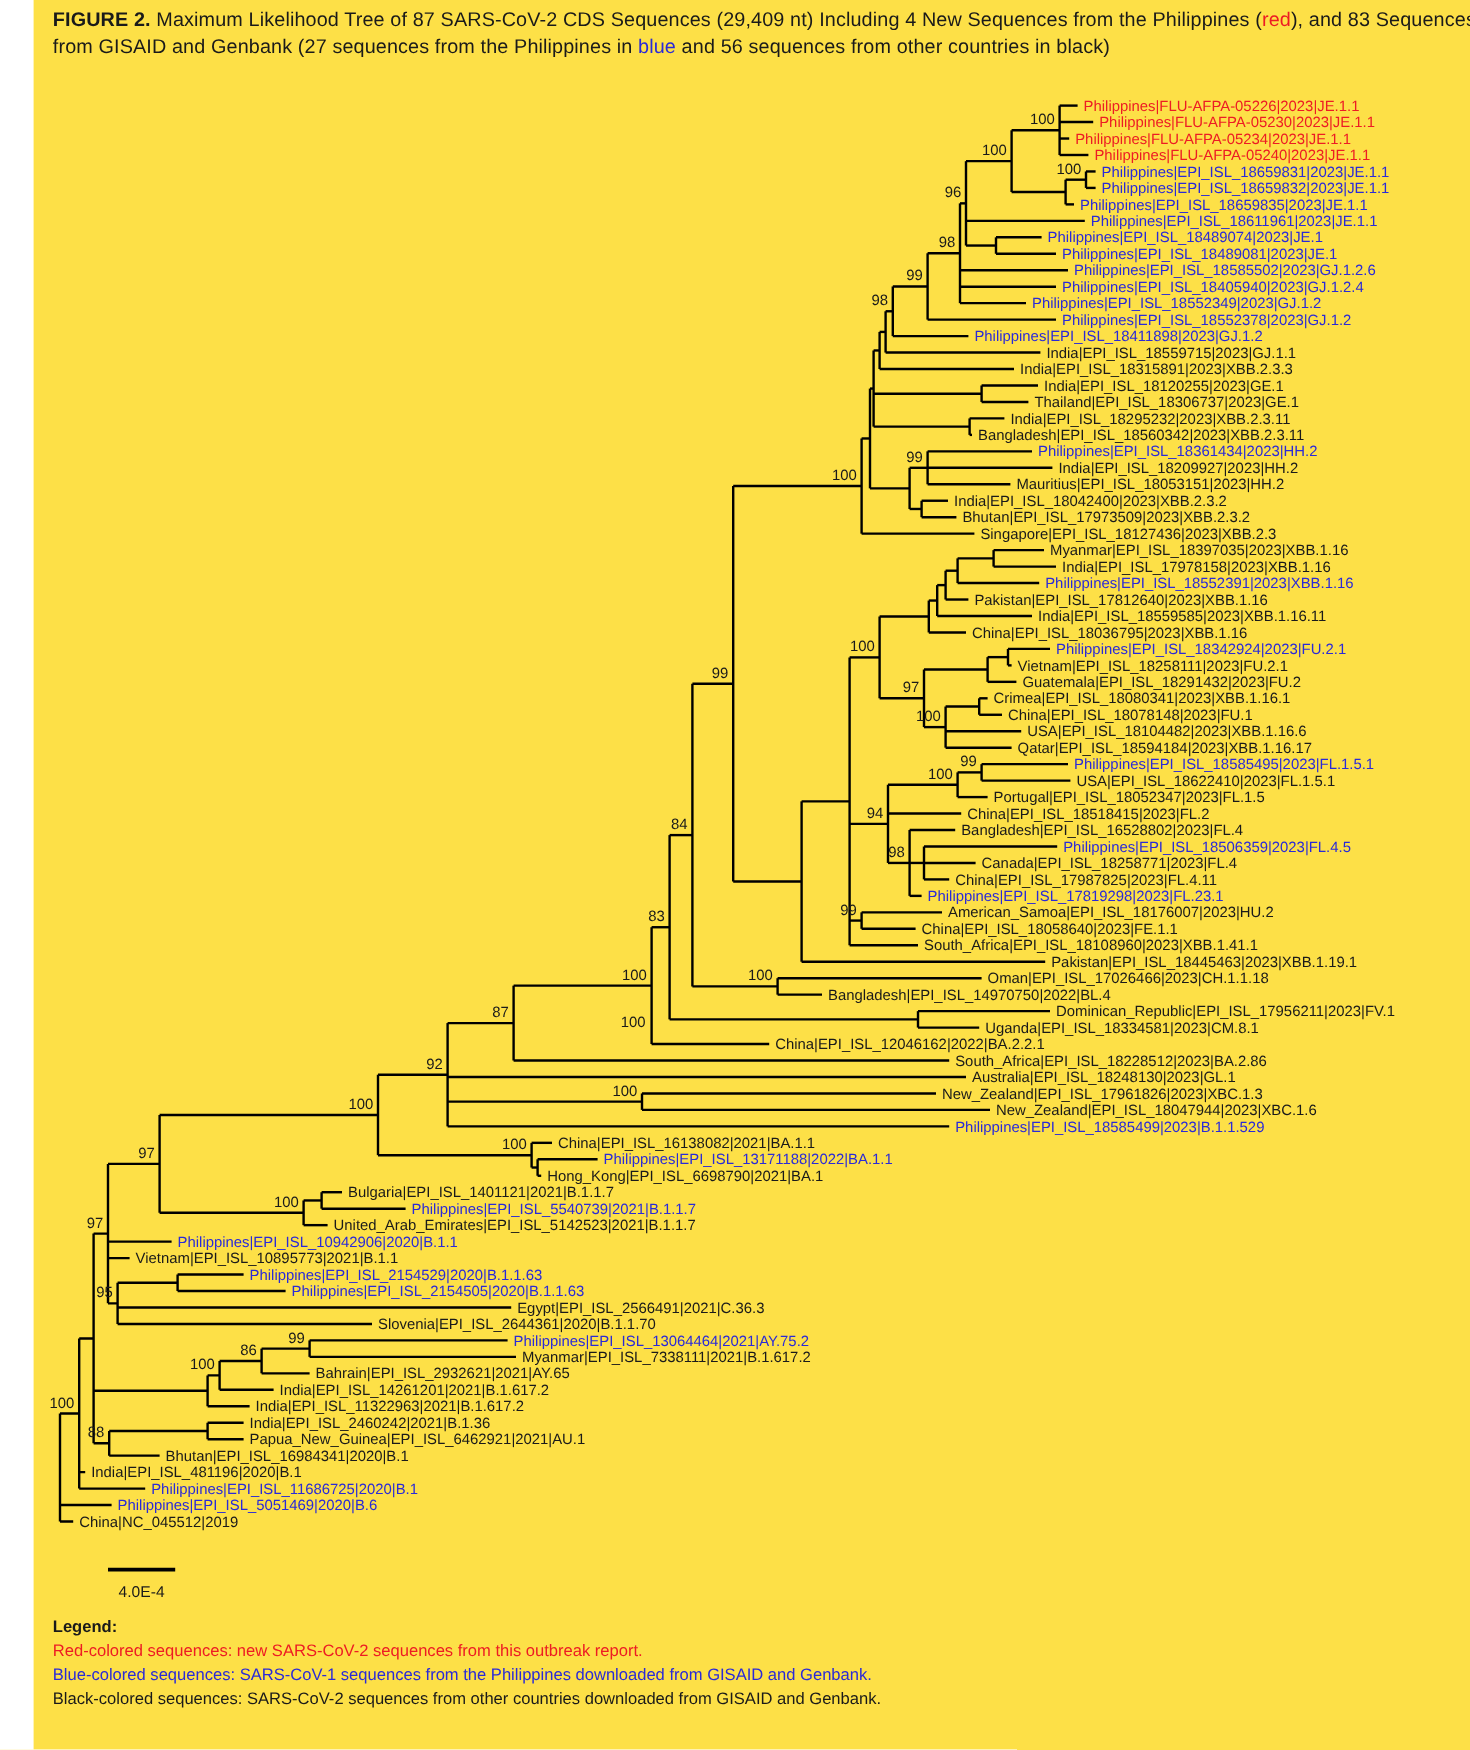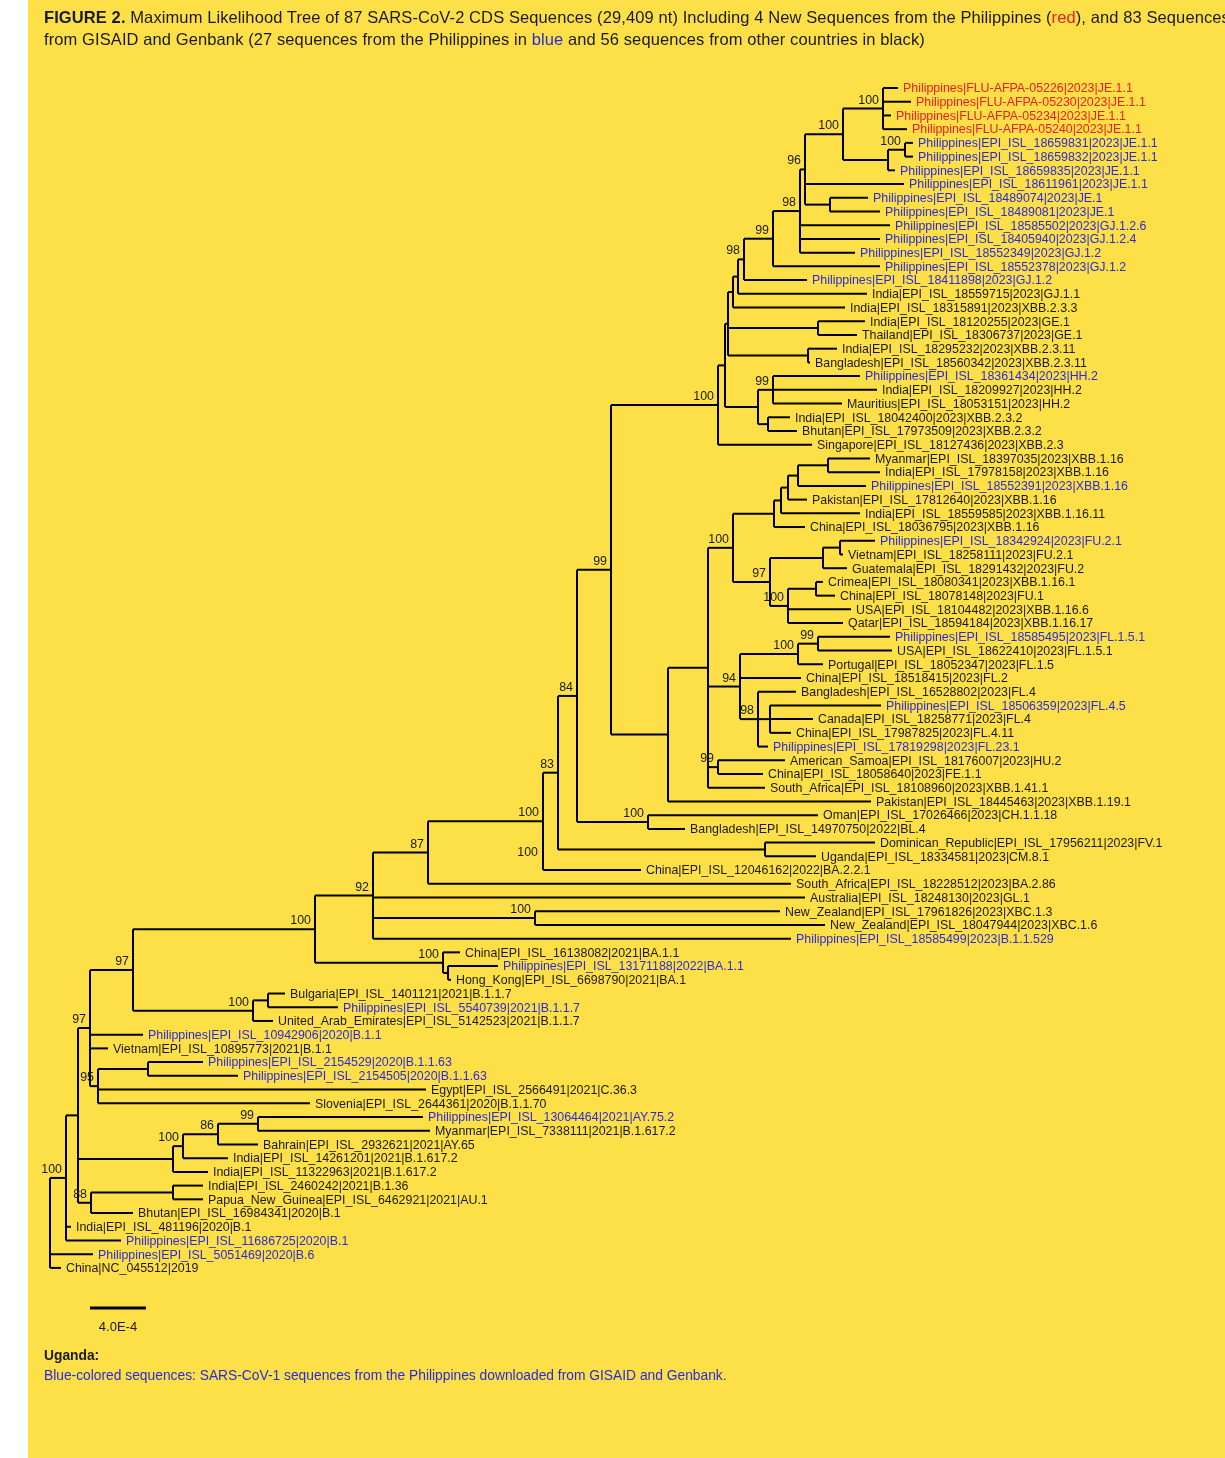--- a/index.html
+++ b/index.html
@@ -358,18 +358,20 @@
       <text x="98" y="1244.78" fill="#2a2ad8" class="tip">Philippines|EPI_ISL_11686725|2020|B.1</text>
       <text x="34" y="1172.9309891939165" fill="#1a1a1a" class="sup" text-anchor="end">100</text>
       <line x1="22" y1="1254.2" x2="65" y2="1254.2" stroke="#000000" stroke-width="2"></line>
       <text x="70" y="1258.5" fill="#2a2ad8" class="tip">Philippines|EPI_ISL_5051469|2020|B.6</text>
       <line x1="22" y1="1267.92" x2="33" y2="1267.92" stroke="#000000" stroke-width="2"></line>
       <text x="38" y="1272.22" fill="#1a1a1a" class="tip">China|NC_045512|2019</text>
       <line x1="62" y1="1308" x2="118" y2="1308" stroke="#000000" stroke-width="3"></line>
       <text x="90" y="1331" fill="#1a1a1a" class="scale" text-anchor="middle">4.0E-4</text>
     </svg>
   <div class="legend">
-    <div class="hd">Uganda:</div>
+    <div class="hd">Legend:</div>
     <div>
+        <div style="color: rgb(237, 28, 36);">Red-colored sequences: new SARS-CoV-2 sequences from this outbreak report.</div>
         <div style="color: rgb(42, 42, 216);">Blue-colored sequences: SARS-CoV-1 sequences from the Philippines downloaded from GISAID and Genbank.</div>
+        <div style="color: rgb(26, 26, 26);">Black-colored sequences: SARS-CoV-2 sequences from other countries downloaded from GISAID and Genbank.</div>
       </div>
   </div>
 </div>
 
 </body></html>

